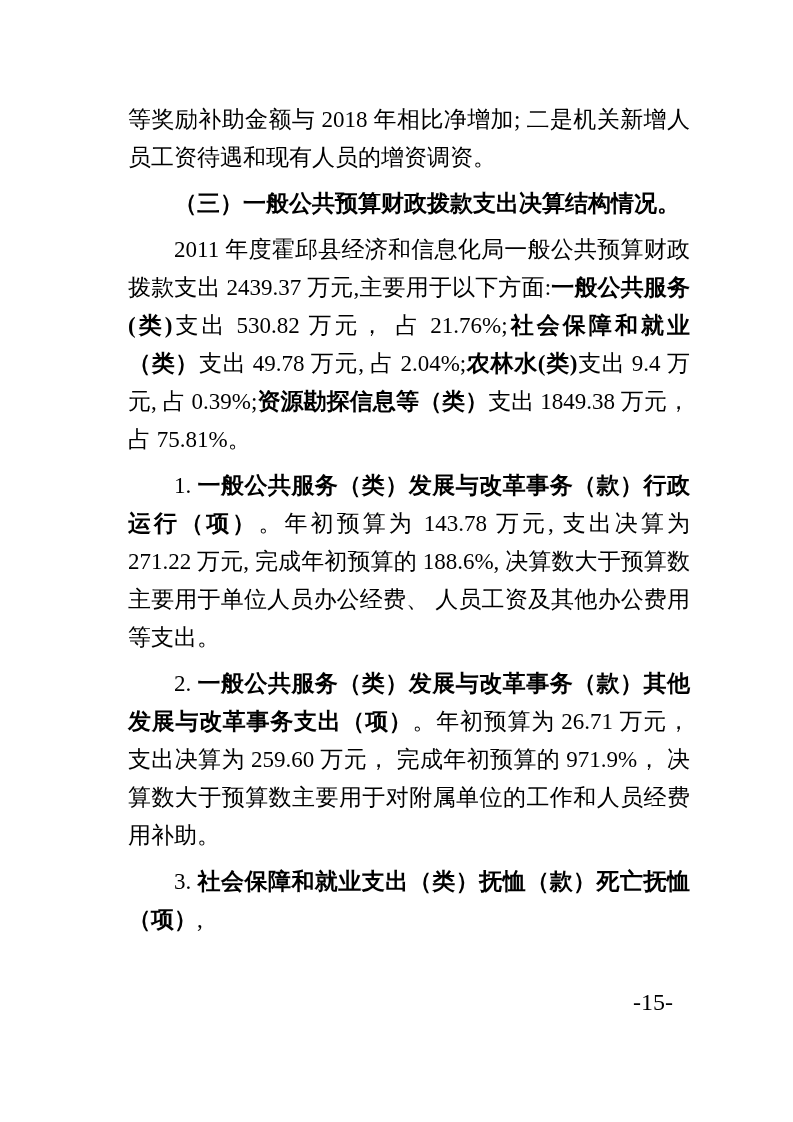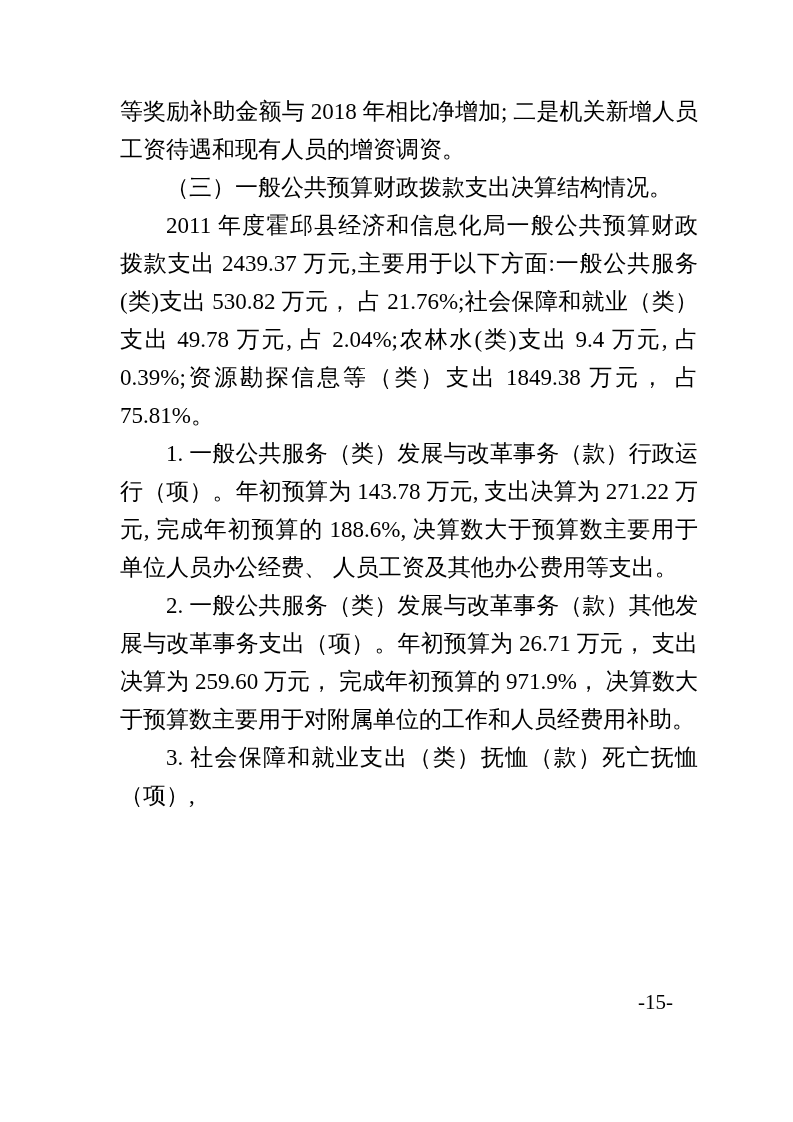--- a/index.html
+++ b/index.html
@@ -16,37 +16,37 @@
     font-family: "Liberation Serif", "DejaVu Serif", serif;
     overflow: hidden;
   }
   .content {
     position: absolute;
     left: 120px;
     top: 93px;
     width: 578px;
   }
   .content p {
-    margin: 0;
+    margin: 8px;
     padding: 0;
     font-size: 23px;
     line-height: 38px;
     text-align: justify;
   }
   .content p.indent {
     text-indent: 2em;
   }
   .run-bold {
-    font-weight: 400;
+    font-weight: 700;
   }
   .page-number {
     position: absolute;
     top: 990px;
     right: 120px;
-    font-size: 21px;
+    font-size: 24px;
     line-height: 24px;
     font-family: "Liberation Serif", "DejaVu Serif", serif;
     color: #000000;
     margin-left: 32px;
   }
 </style>
 </head>
 <body>
 
 <div class="page">

